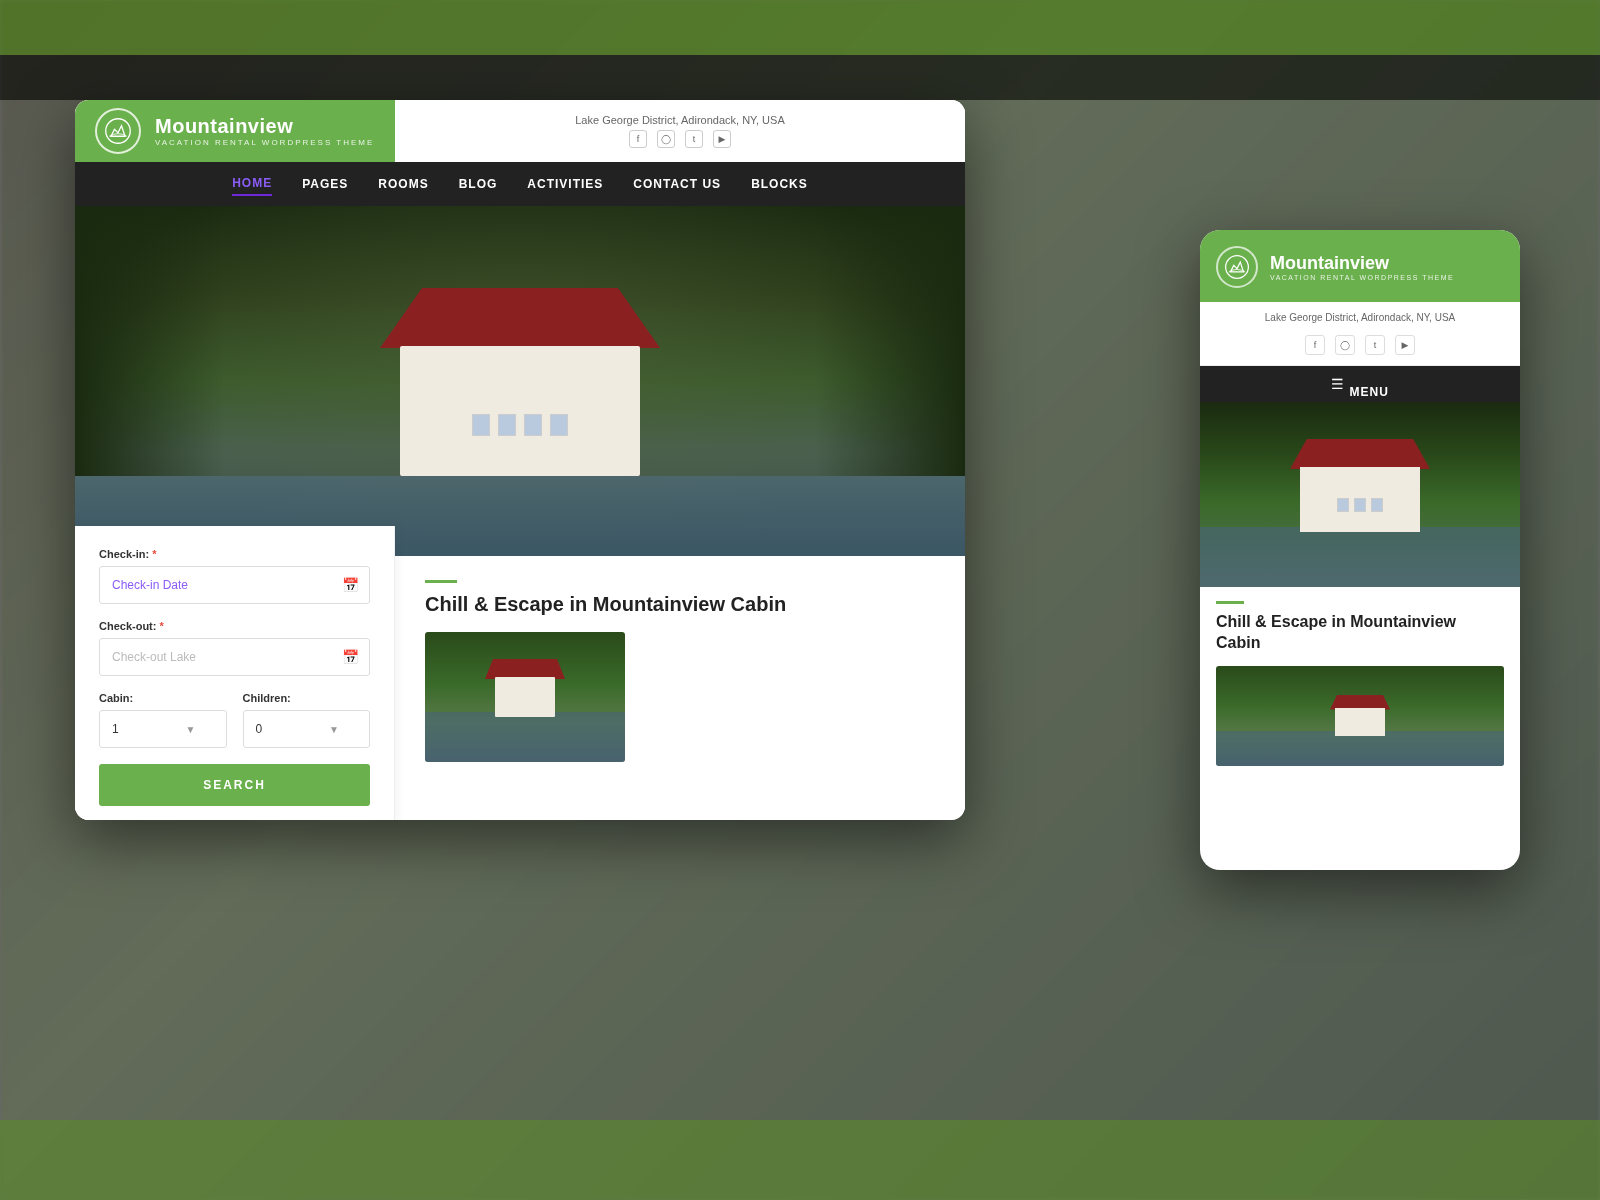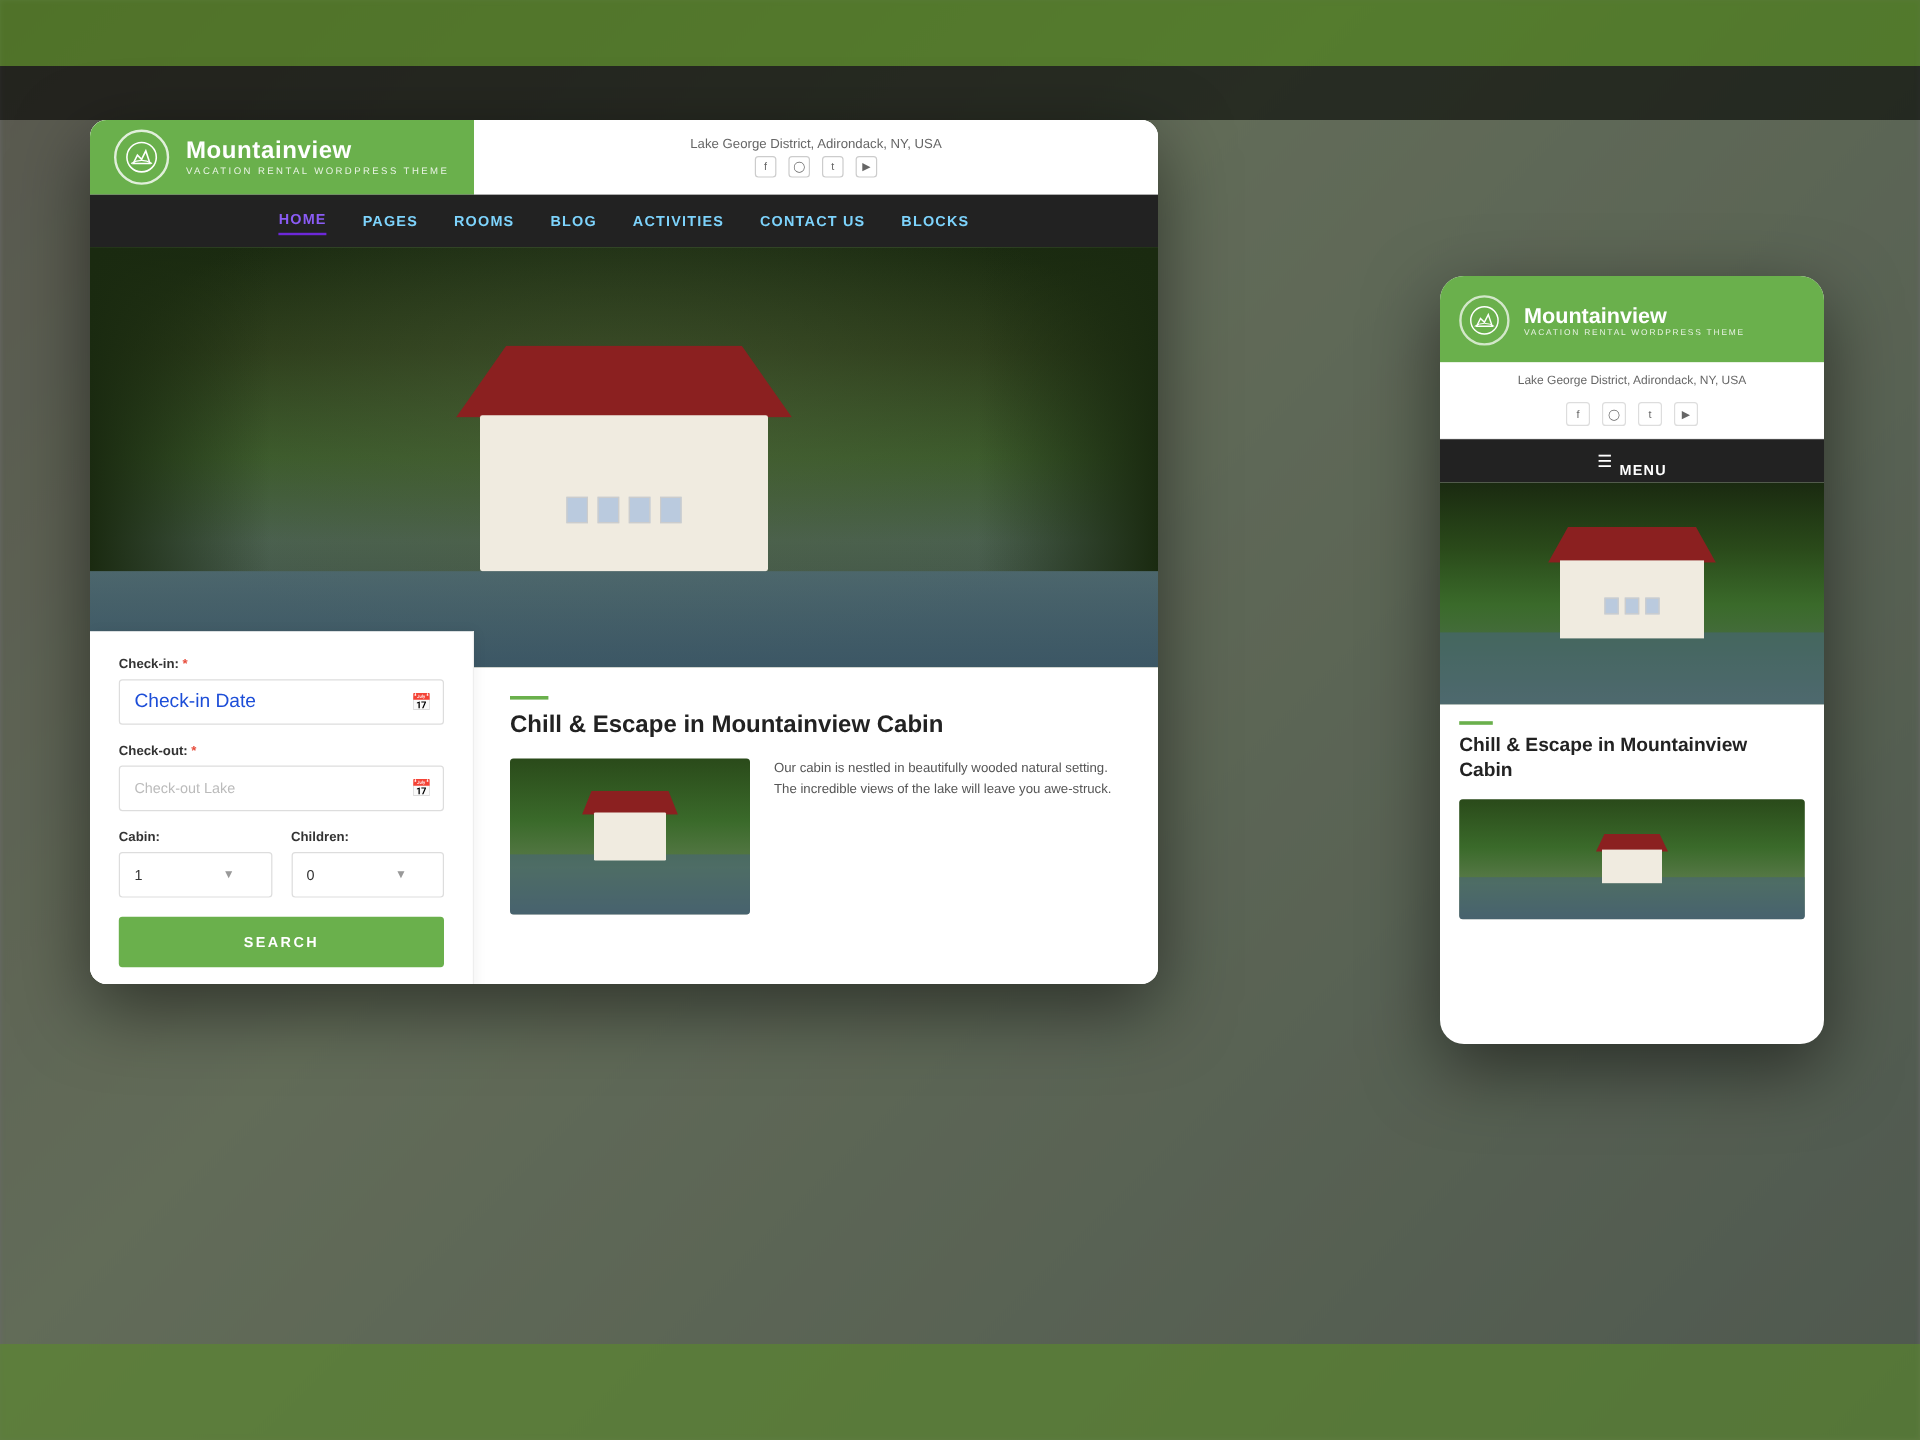--- a/index.html
+++ b/index.html
@@ -145,21 +145,21 @@
     
     .desktop-nav {
       height: 44px;
       background: #222;
       display: flex;
       align-items: center;
       justify-content: center;
       gap: 30px;
     }
     .nav-item {
-      color: #7dd3fc;
+      color: #ffffff;
       font-size: 12px;
       font-weight: 600;
       letter-spacing: 1px;
       cursor: pointer;
       padding: 4px 0;
       text-transform: uppercase;
     }
     .nav-item.active {
       color: #8b5cf6;
       border-bottom: 2px solid #6d28d9;
@@ -679,21 +679,21 @@
   <div class="desktop-content">
 
     <div class="booking-panel">
       <div class="field-group">
         <div class="field-label">
           <span>Check-in:</span>
           <span class="required-star">*</span>
         </div>
         <div style="position:relative;">
           <div class="field-input">
-            <span style="color:#1d4ed8; font-size:16px;">Check-in Date</span>
+            <span style="color:#8b5cf6; font-size:12px;">Check-in Date</span>
           </div>
           <span class="field-input-icon">📅</span>
         </div>
       </div>
 
       <div class="field-group">
         <div class="field-label">
           <span>Check-out:</span>
           <span class="required-star">*</span>
         </div>
@@ -730,21 +730,20 @@
       <div class="section-title">Chill &amp; Escape in Mountainview Cabin</div>
       <div class="content-flex">
         <div class="content-img">
           <div class="content-img-lake"></div>
           <div class="content-img-building">
             <div class="cb-roof"></div>
             <div class="cb-main"></div>
           </div>
         </div>
         <div class="content-text">
-          <p class="content-para">Our cabin is nestled in beautifully wooded natural setting. The incredible views of the lake will leave you awe-struck.</p>
         </div>
       </div>
     </div>
   </div>
 
 </div>
 
 <div class="mobile-mockup">
 
   <div class="mobile-header">

